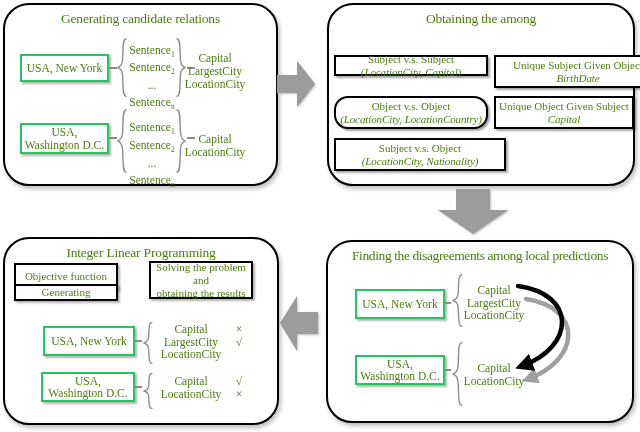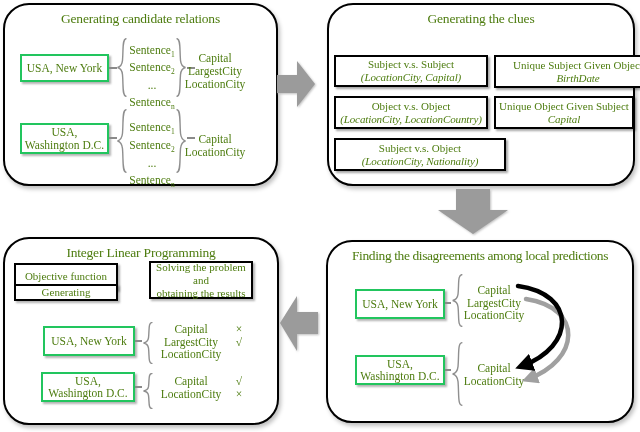--- a/index.html
+++ b/index.html
@@ -108,28 +108,28 @@
         </svg>
     </div>
     <div class="hline" style="left:182px; top:132px; width:8px;"></div>
     <div class="rel-block" style="left:179px; top:128px; width:62px;">
       <div class="rel-line">Capital</div>
       <div class="rel-line">LocationCity</div>
     </div>
   </div>
 
   <div class="panel" style="left:327px; top:3px; width:308px; height:183px;">
-    <div class="panel-title">Generating the clues</div>
-
-
-    <div class="clue-box" style="left:5px; top:50px; width:154px; height:32px;">
+    <div class="panel-title">Obtaining the among</div>
+
+
+    <div class="clue-box" style="left:5px; top:50px; width:154px; height:21px;">
       <span>Subject v.s. Subject</span>
       <span class="it">(LocationCity, Capital)</span>
     </div>
-    <div class="clue-box" style="left:5px; top:91px; width:154px; height:33px;">
+    <div class="clue-box" style="left:5px; top:91px; width:154px; height:33px;border-radius:14px;">
       <span>Object v.s. Object</span>
       <span class="it">(LocationCity, LocationCountry)</span>
     </div>
     <div class="clue-box" style="left:5px; top:133px; width:172px; height:33px;">
       <span>Subject v.s. Object</span>
       <span class="it">(LocationCity, Nationality)</span>
     </div>
 
     <div class="clue-box" style="left:165px; top:50px; width:168px; height:33px;">
       <span>Unique Subject Given Object</span>

